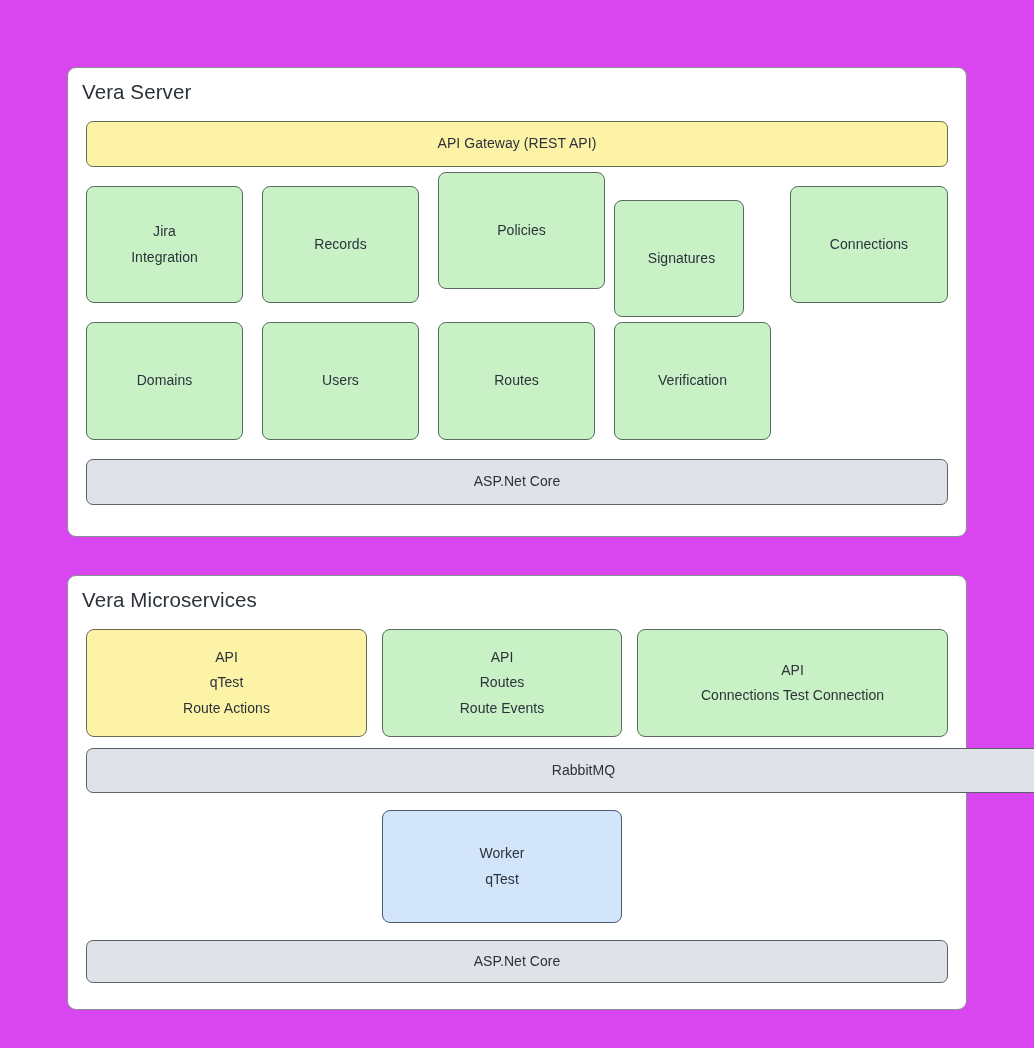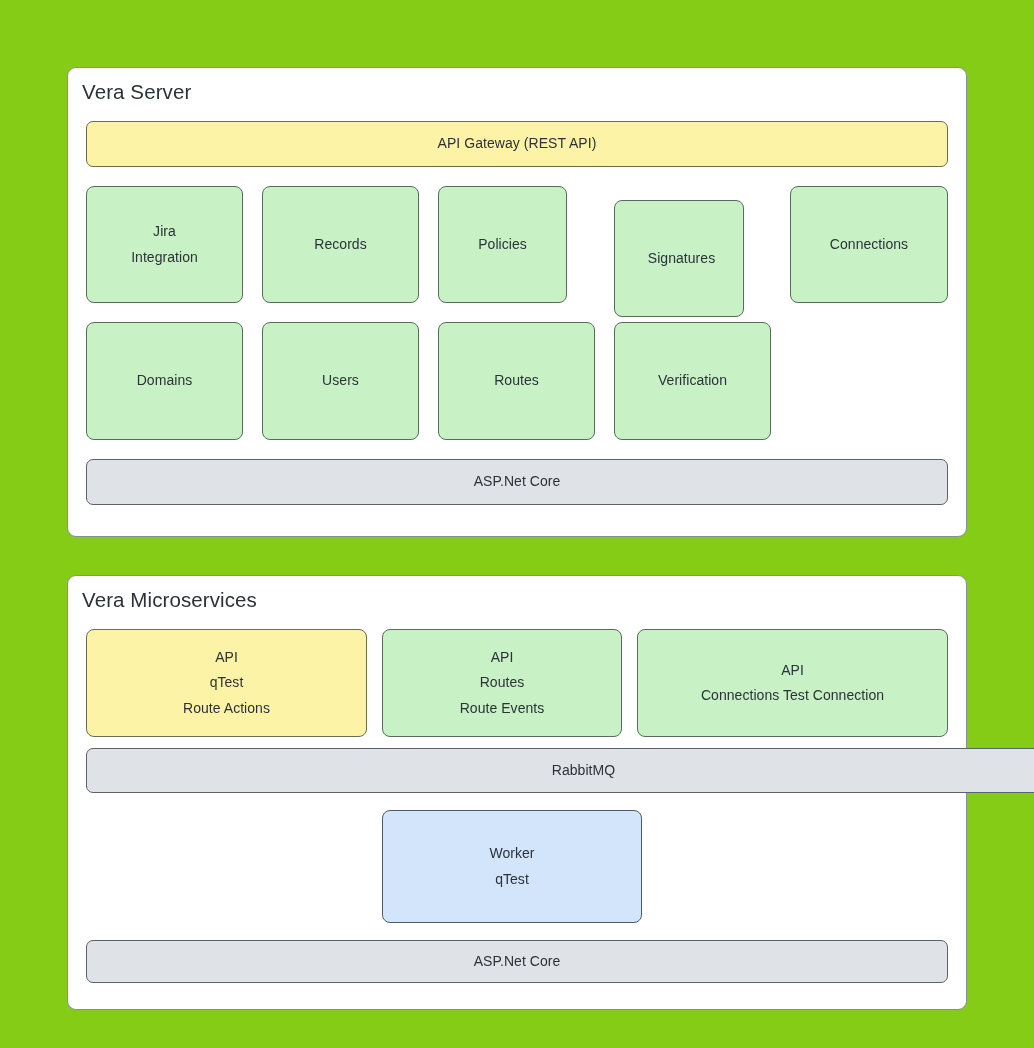--- a/index.html
+++ b/index.html
@@ -15,21 +15,21 @@
     font-family: "Liberation Sans", "DejaVu Sans", sans-serif;
     color: #2c3239;
     overflow: hidden;
   }
   #canvas {
     position: absolute;
     left: 0;
     top: 0;
     width: 1034px;
     height: 1048px;
-    background: #84cc16;
+    background: #d946ef;
   }
 
   
   .panel {
     position: absolute;
     box-sizing: border-box;
     background: #ffffff;
     border: 1.6px solid #8a8f94;
     border-radius: 9px;
   }
@@ -75,21 +75,21 @@
 
   <div class="panel" style="left:67px; top:67px; width:900px; height:470px;"></div>
 
   <div class="panel-title" style="left:82px; top:80px;">Vera Server</div>
 
   <div class="node bar fill-yellow" style="left:86px; top:121px; width:862px; height:46px;">API Gateway (REST API)</div>
 
   <div class="node fill-green" style="left:86px; top:186px; width:157px; height:117px;text-align:center;">Jira
 Integration</div>
   <div class="node fill-green" style="left:262px; top:186px; width:157px; height:117px;">Records</div>
-  <div class="node fill-green" style="left:438px; top:186px; width:129px; height:117px;">Policies</div>
+  <div class="node fill-green" style="left:438px; top:172px; width:167px; height:117px;">Policies</div>
   <div class="node fill-green" style="left:614px; top:200px; width:130px; height:117px;padding-left:11px;">Signatures</div>
   <div class="node fill-green" style="left:790px; top:186px; width:158px; height:117px;">Connections</div>
 
   <div class="node fill-green" style="left:86px; top:322px; width:157px; height:118px;">Domains</div>
   <div class="node fill-green" style="left:262px; top:322px; width:157px; height:118px;">Users</div>
   <div class="node fill-green" style="left:438px; top:322px; width:157px; height:118px;">Routes</div>
   <div class="node fill-green" style="left:614px; top:322px; width:157px; height:118px;text-align:center;">Verification</div>
 
   <div class="node bar fill-gray" style="left:86px; top:459px; width:862px; height:46px;">ASP.Net Core</div>
 
@@ -101,18 +101,18 @@
 qTest
 Route Actions</div>
   <div class="node fill-green" style="left:382px; top:629px; width:240px; height:108px;">API
 Routes
 Route Events</div>
   <div class="node fill-green" style="left:637px; top:629px; width:311px; height:108px;">API
 Connections Test Connection</div>
 
   <div class="node bar fill-gray" style="left:86px; top:748px; width:995px; height:45px;">RabbitMQ</div>
 
-  <div class="node fill-blue" style="left:382px; top:810px; width:260px; height:113px;">Worker
+  <div class="node fill-blue" style="left:382px; top:810px; width:240px; height:113px;">Worker
 qTest</div>
 
   <div class="node bar fill-gray" style="left:86px; top:940px; width:862px; height:43px;">ASP.Net Core</div>
 
 </div>
 
 </body></html>

